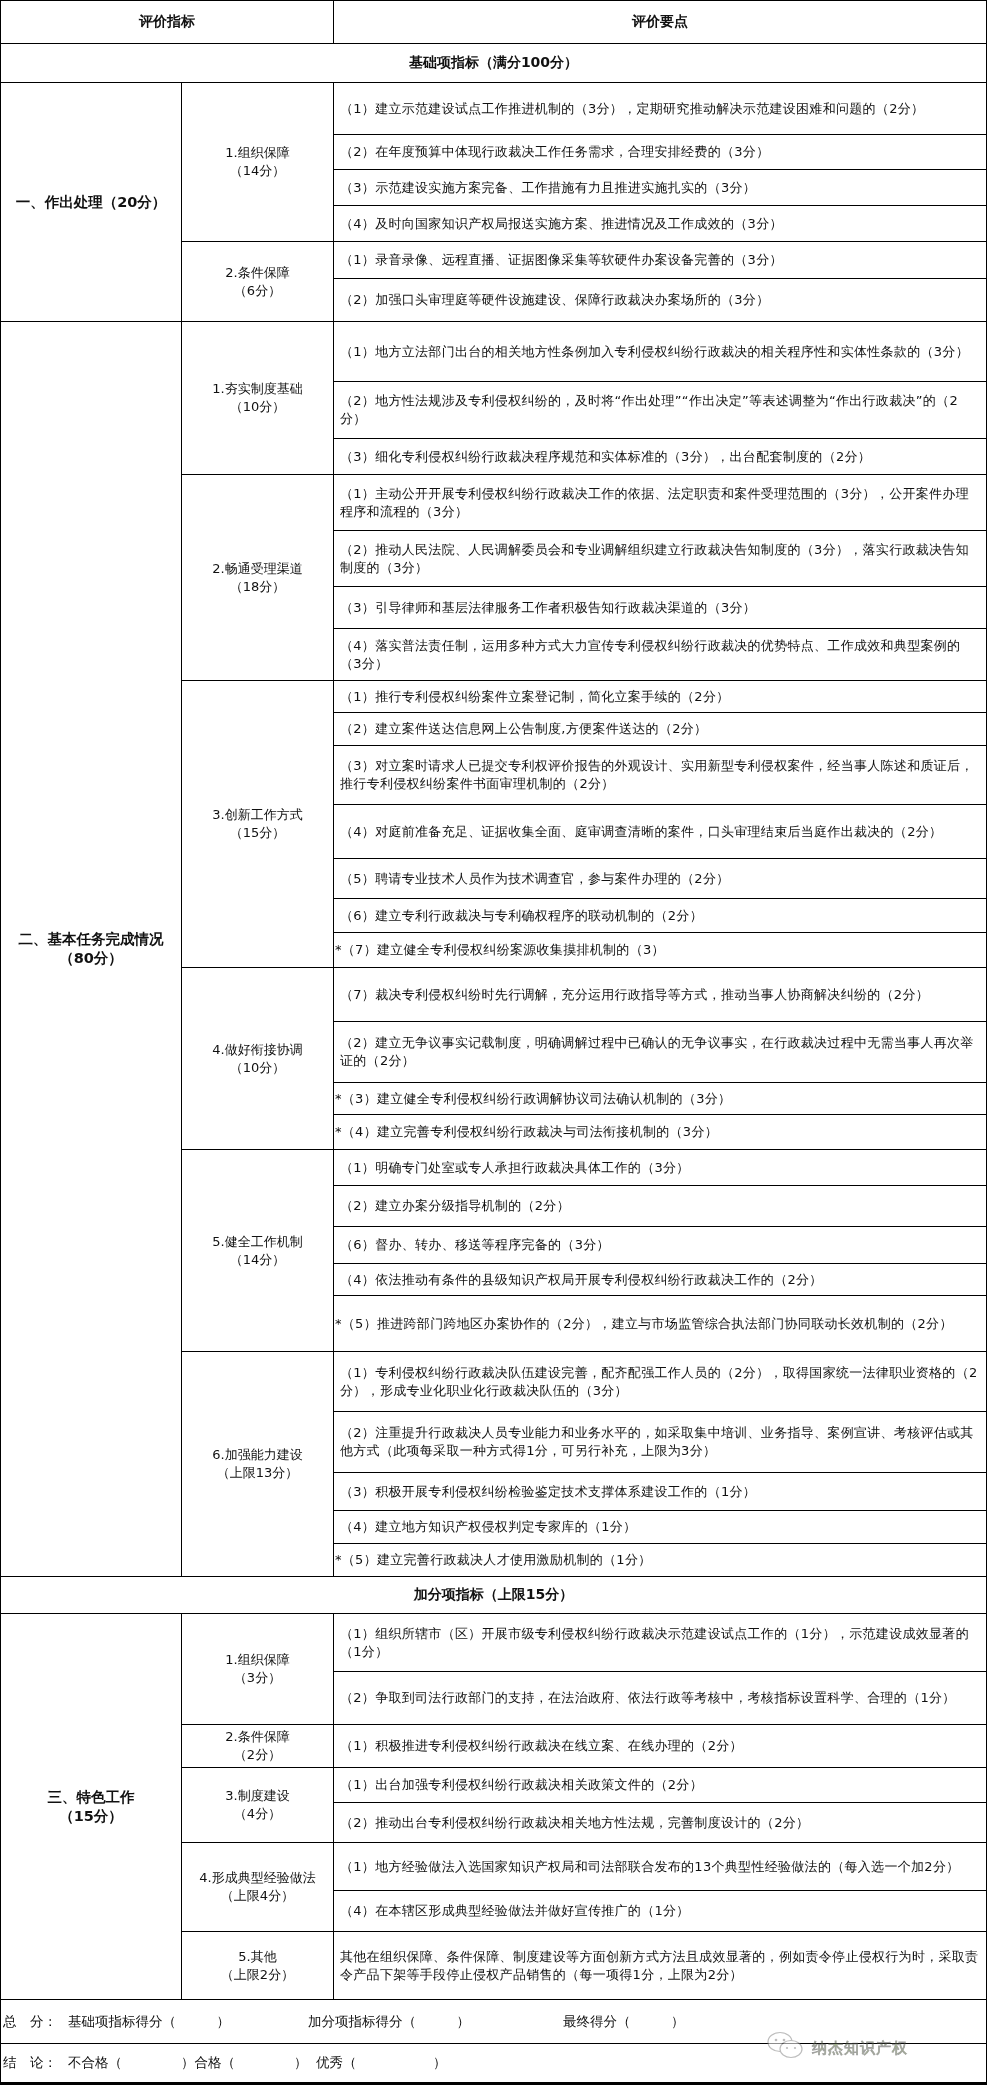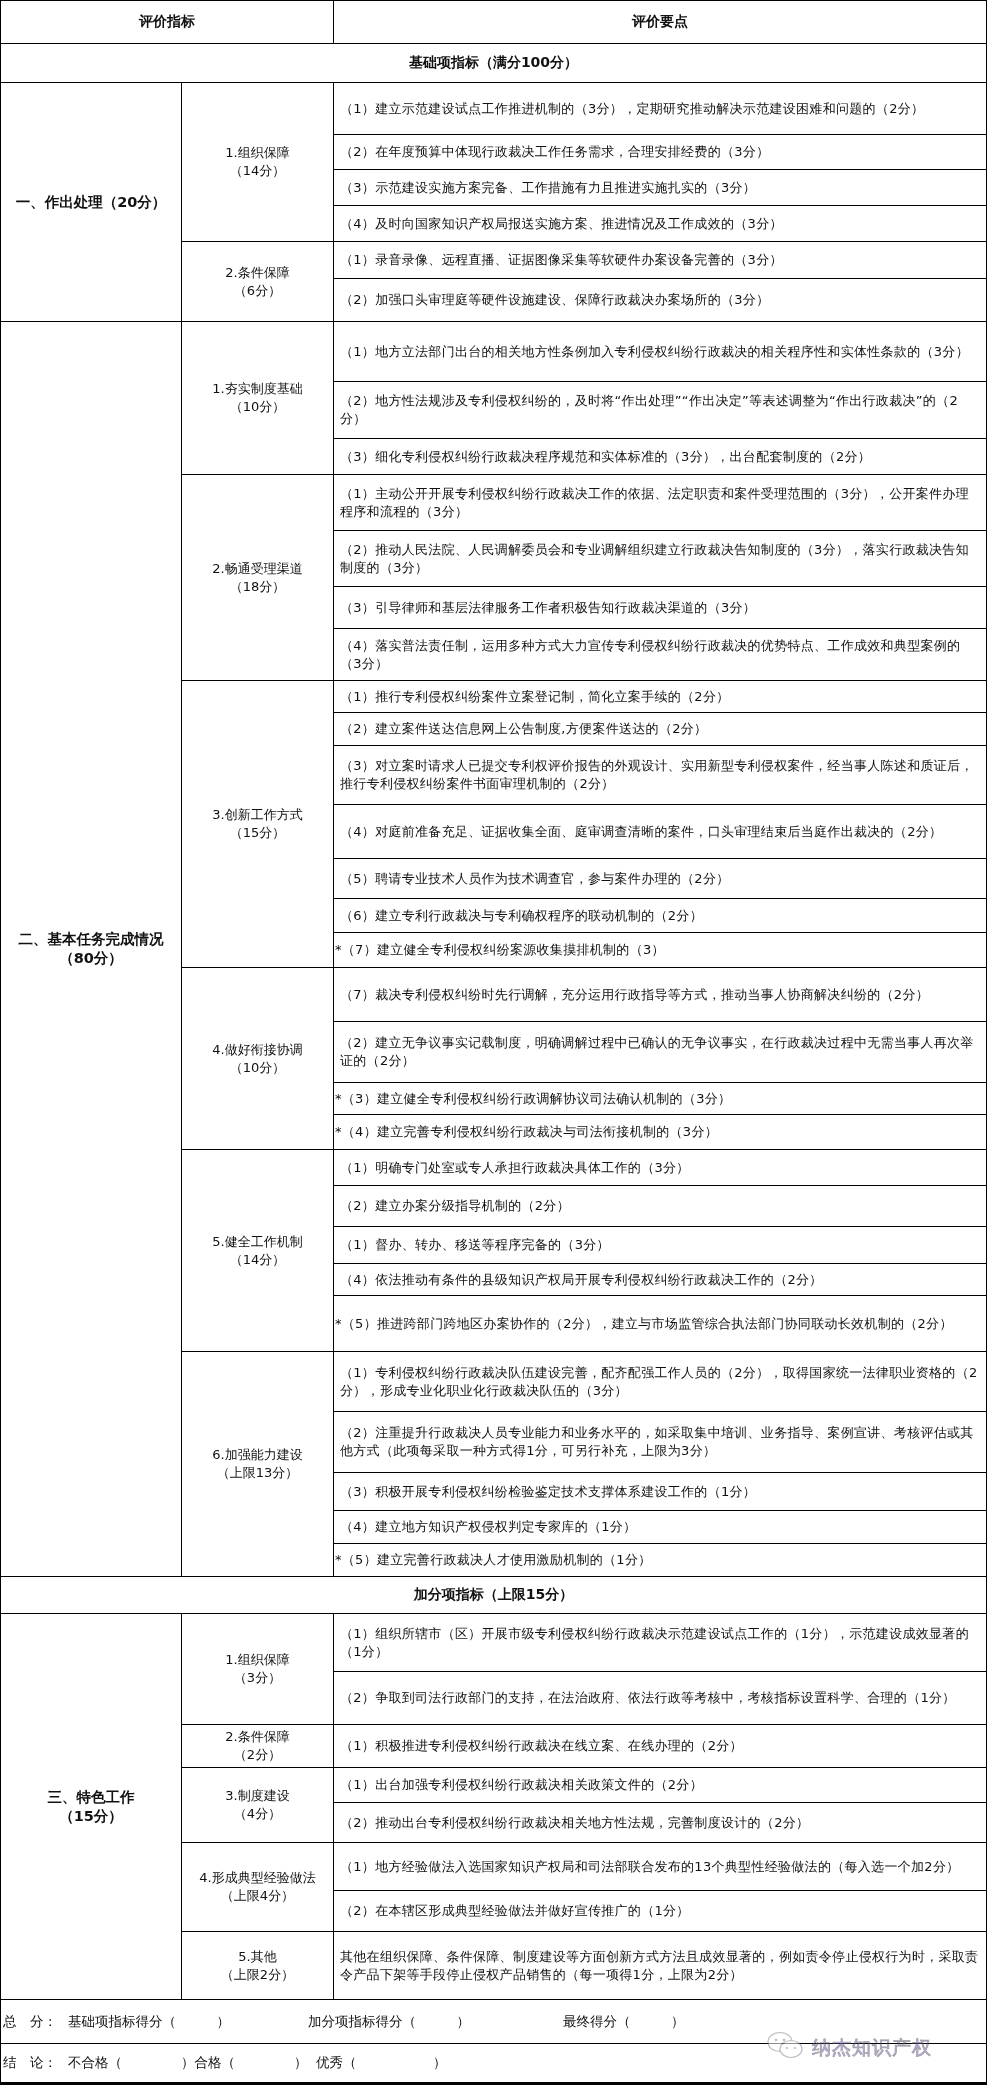--- a/index.html
+++ b/index.html
@@ -15,21 +15,21 @@
   .sec td { font-weight: bold; font-size: 14px; text-align: center; border-bottom: 3px solid #000; }
   .cat { font-weight: bold; font-size: 14.5px; text-align: center; line-height: 19px; }
   .sub { font-size: 13px; text-align: center; line-height: 18px; }
   .item { font-size: 13px; line-height: 18px; padding: 0 4px 0 6px !important; text-align: left; letter-spacing: 0.3px; margin-top: 32px; }
   .item.star { padding-left: 1px !important; }
   .foot td { font-size: 13.5px; }
   .foot-cell { position: relative; text-align: right; }
   .fpart { position: absolute; top: 50%; transform: translateY(-50%); white-space: pre; }
   .thick-top td { border-top: 3px solid #000; }
   .watermark { position: absolute; left: 766px; top: 2030px; width: 200px; height: 36px; display: flex; align-items: center; gap: 6px; opacity: 0.55; pointer-events: auto; }
-  .watermark .wm-text { font-size: 19px; color: #8b5cf6; -webkit-text-stroke: 0.8px #555; letter-spacing: 1px; }
+  .watermark .wm-text { font-size: 15px; color: #4d7c0f; -webkit-text-stroke: 0.8px #555; letter-spacing: 1px; }
 </style>
 </head>
 <body>
 
 <div id="sheet">
 <table class="grid">
   <colgroup>
         <col class="c1">
         <col class="c2">
         <col class="c3">
@@ -155,21 +155,21 @@
       <td class="sub" rowspan="5">
             <div>5.健全工作机制</div>
             <div>（14分）</div>
           </td>
       <td class="item" style="height:35px">（1）明确专门处室或专人承担行政裁决具体工作的（3分）</td>
     </tr>
     <tr>
           <td class="item" style="height:40px">（2）建立办案分级指导机制的（2分）</td>
         </tr>
     <tr>
-          <td class="item" style="height:36px">（1）督办、转办、移送等程序完备的（3分）</td>
+          <td class="item" style="height:36px">（6）督办、转办、移送等程序完备的（3分）</td>
         </tr>
     <tr>
           <td class="item" style="height:31px">（4）依法推动有条件的县级知识产权局开展专利侵权纠纷行政裁决工作的（2分）</td>
         </tr>
     <tr>
           <td class="item star" style="height:55px">*（5）推进跨部门跨地区办案协作的（2分），建立与市场监管综合执法部门协同联动长效机制的（2分）</td>
         </tr>
 
     <tr>
       <td class="sub" rowspan="5">
@@ -230,21 +230,21 @@
         </tr>
 
     <tr>
       <td class="sub" rowspan="2">
             <div>4.形成典型经验做法</div>
             <div>（上限4分）</div>
           </td>
       <td class="item" style="height:47px">（1）地方经验做法入选国家知识产权局和司法部联合发布的13个典型性经验做法的（每入选一个加2分）</td>
     </tr>
     <tr>
-          <td class="item" style="height:40px">（2）在本辖区形成典型经验做法并做好宣传推广的（1分）</td>
+          <td class="item" style="height:40px">（4）在本辖区形成典型经验做法并做好宣传推广的（1分）</td>
         </tr>
 
     <tr>
       <td class="sub">
             <div>5.其他</div>
             <div>（上限2分）</div>
           </td>
       <td class="item" style="height:67px">其他在组织保障、条件保障、制度建设等方面创新方式方法且成效显著的，例如责令停止侵权行为时，采取责令产品下架等手段停止侵权产品销售的（每一项得1分，上限为2分）</td>
     </tr>
 

